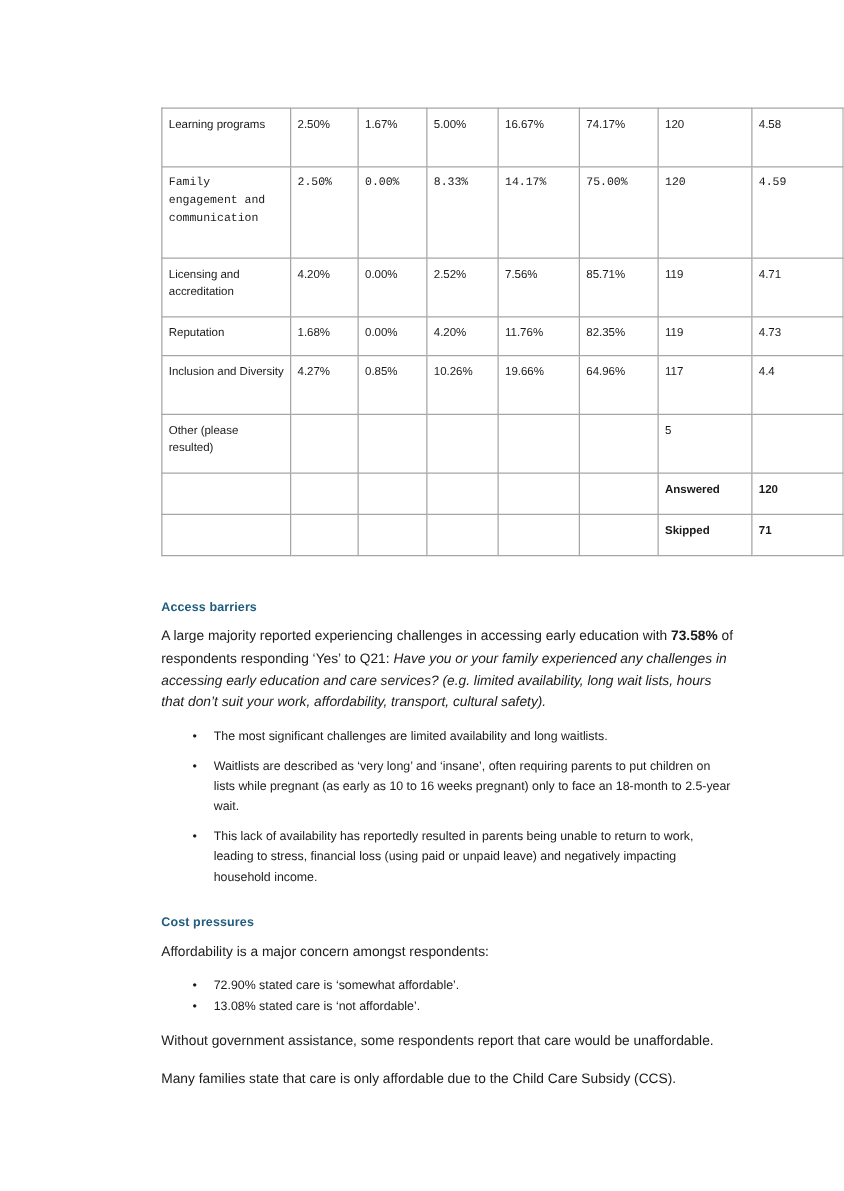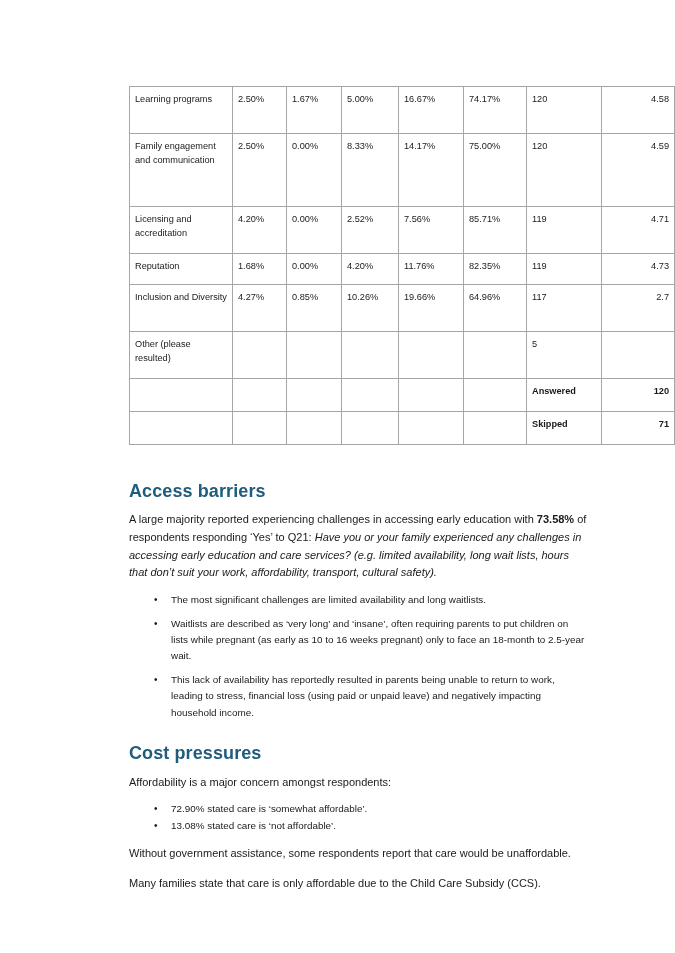--- a/index.html
+++ b/index.html
@@ -44,35 +44,35 @@
     color: #1a1a1a;
     word-wrap: break-word;
   }
   td.lbl   { width: 92px; }
   td.p1    { width: 43px; }
   td.p2    { width: 44px; }
   td.p3    { width: 46px; }
   td.p4    { width: 54px; }
   td.p5    { width: 52px; }
   td.cnt   { width: 64px; }
-  td.avg   { width: 62px; text-align: right; }
+  td.avg   { width: 62px; }
   td.bold  { font-weight: bold; }
 
   tr.r-learning  td { height: 36px; }
-  tr.r-family    td { height: 62px; }
+  tr.r-family    td { height: 62px; font-family: Liberation Mono, monospace; }
   tr.r-licensing td { height: 36px; }
   tr.r-reputation td { height: 20px; }
   tr.r-inclusion td { height: 36px; }
   tr.r-other     td { height: 36px; }
   tr.r-answered  td { height: 22px; }
   tr.r-skipped   td { height: 22px; }
 
   
   h2.sec {
-    font-size: 18px;
+    font-size: 10px;
     font-weight: bold;
     color: #1f5c7d;
     margin: 0;
     letter-spacing: 0.1px;
   }
   #heading-access { margin-top: 36px; }
   #heading-cost   { margin-top: 22px; }
 
   
   p.body {
@@ -161,21 +161,21 @@
           <td class="avg">4.73</td>
         </tr>
         <tr class="r-inclusion">
           <td class="lbl">Inclusion and Diversity</td>
           <td class="p1">4.27%</td>
           <td class="p2">0.85%</td>
           <td class="p3">10.26%</td>
           <td class="p4">19.66%</td>
           <td class="p5">64.96%</td>
           <td class="cnt">117</td>
-          <td class="avg">2.7</td>
+          <td class="avg">4.4</td>
         </tr>
         <tr class="r-other">
           <td class="lbl">Other (please resulted)</td>
           <td class="p1"></td>
           <td class="p2"></td>
           <td class="p3"></td>
           <td class="p4"></td>
           <td class="p5"></td>
           <td class="cnt">5</td>
           <td class="avg"></td>

